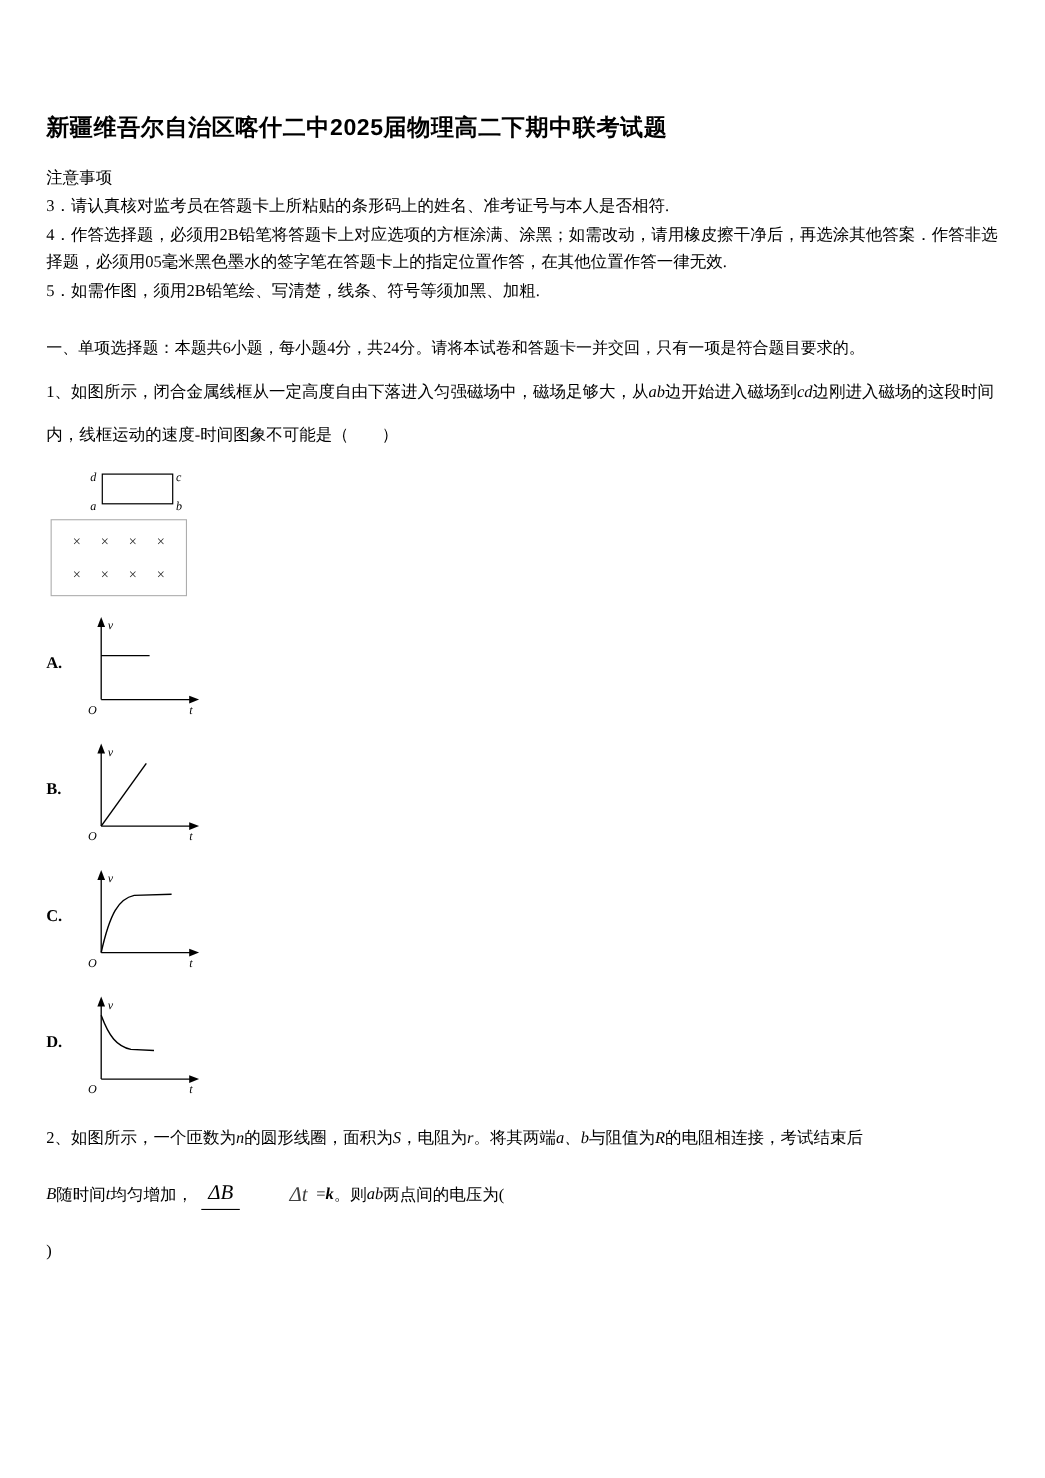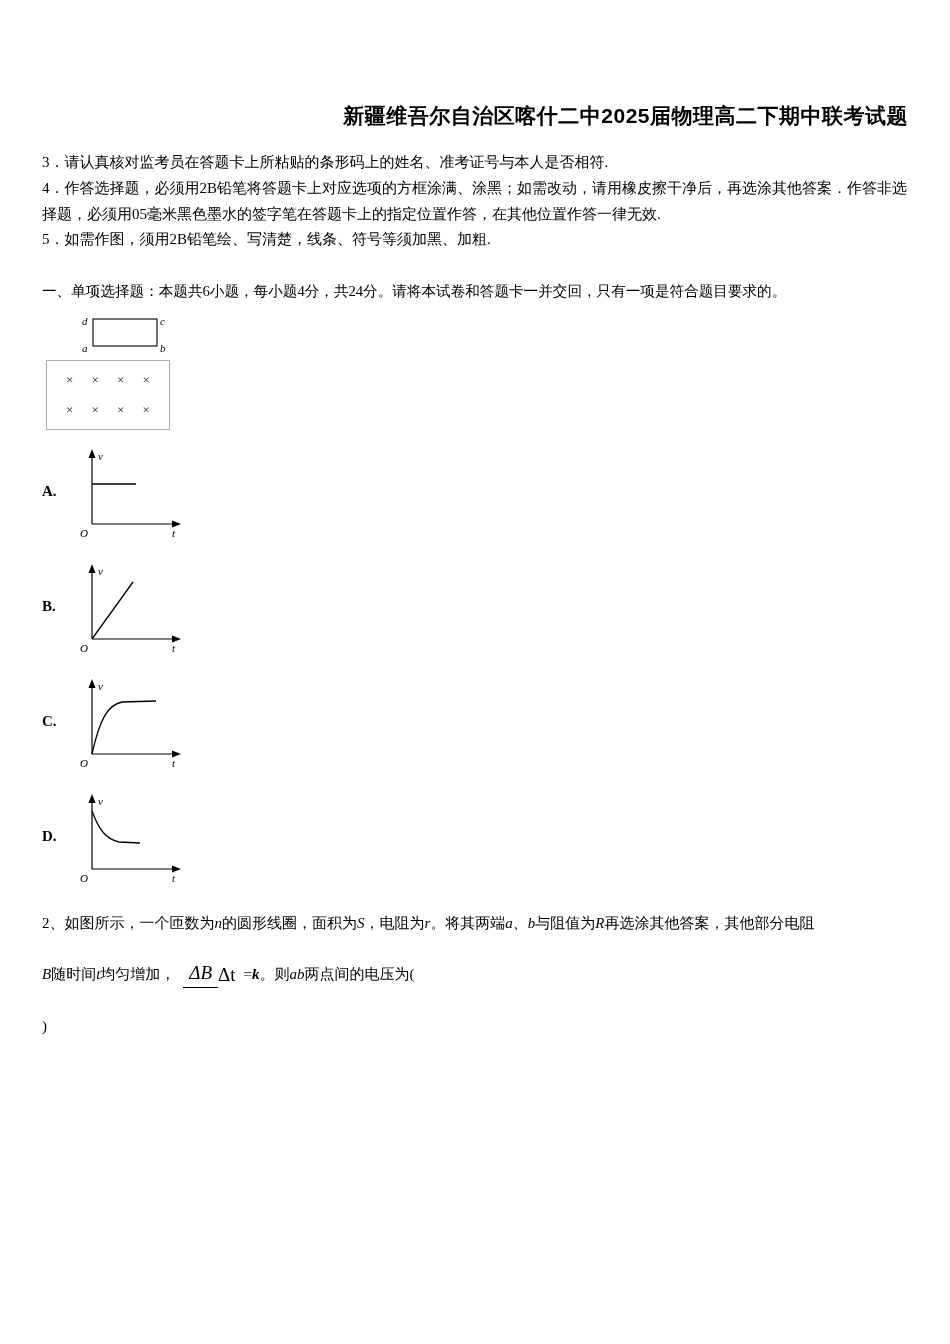--- a/index.html
+++ b/index.html
@@ -9,21 +9,21 @@
     font-family: "Liberation Serif", serif;
     color: #000;
     overflow: hidden;
   }
   .page { padding: 102px 42px 0 42px; }
 
   .title {
     font-family: "Liberation Sans", sans-serif;
     font-weight: bold;
     font-size: 21px;
-    text-align: right;
+    text-align: left;
     letter-spacing: 0.5px;
   }
 
   .notices { margin-top: 20px; font-size: 15px; line-height: 1.72; }
   .notices-heading { font-size: 15px; }
   .notice-item { font-size: 15px; }
 
   .section-heading { margin-top: 26px; font-size: 14.6px; line-height: 1.7; }
 
   .qtext { margin-top: 8px; font-size: 15px; line-height: 2.6; }
@@ -78,38 +78,40 @@
     align-items: center;
     margin: 0 8px;
     font-size: 19px;
     line-height: 1.25;
   }
   .frac-num {
     font-style: italic;
     border-bottom: 1.5px solid #000;
     padding: 0 6px 2px 6px;
   }
-  .frac-den { color: #000000; padding-top: 2px; }
+  .frac-den { font-style: italic; color: #404040; padding-top: 2px; margin-left: 45px; }
   .q2-closing { margin-top: 30px; font-size: 15px; }
 </style>
 </head>
 <body>
 
 <div class="page">
 
   <h1 class="title">新疆维吾尔自治区喀什二中2025届物理高二下期中联考试题</h1>
 
   <div class="notices">
+    <div class="notices-heading">注意事项</div>
     <div class="notice-item">3．请认真核对监考员在答题卡上所粘贴的条形码上的姓名、准考证号与本人是否相符.</div>
     <div class="notice-item">4．作答选择题，必须用2B铅笔将答题卡上对应选项的方框涂满、涂黑；如需改动，请用橡皮擦干净后，再选涂其他答案．作答非选择题，必须用05毫米黑色墨水的签字笔在答题卡上的指定位置作答，在其他位置作答一律无效.</div>
     <div class="notice-item">5．如需作图，须用2B铅笔绘、写清楚，线条、符号等须加黑、加粗.</div>
   </div>
 
   <p class="section-heading">一、单项选择题：本题共6小题，每小题4分，共24分。请将本试卷和答题卡一并交回，只有一项是符合题目要求的。</p>
 
+  <p class="qtext"><span>1、如图所示，闭合金属线框从一定高度自由下落进入匀强磁场中，磁场足够大，从</span><span class="var">ab</span><span>边开始进入磁场到</span><span class="var">cd</span><span>边刚进入磁场的这段时间内，线框运动的速度-时间图象不可能是（　　）</span></p>
 
   <div class="q1-figure">
     <div class="loop-wrap">
       <svg class="graph-svg" width="110" height="48" viewBox="0 0 110 48">
         <rect x="23" y="11" width="64" height="27" fill="none" stroke="#000" stroke-width="1.1"></rect>
         <text class="axis-label" x="12" y="17">d</text>
         <text class="axis-label" x="90" y="17">c</text>
         <text class="axis-label" x="12" y="44">a</text>
         <text class="axis-label" x="90" y="44">b</text>
       </svg>
@@ -179,21 +181,21 @@
         <polygon points="109,80 100,76.5 100,83.5" fill="#000"></polygon>
         <path d="M20,22 C27,41 34,50 47,53 L68,54" fill="none" stroke="#000" stroke-width="1.3"></path>
         <text class="axis-label" x="26" y="16">v</text>
         <text class="axis-label" x="100" y="93">t</text>
         <text class="axis-label" x="8" y="93">O</text>
       </svg>
     </div>
 
   </div>
 
-  <p class="q2-line1"><span>2、如图所示，一个匝数为</span><span class="var">n</span><span>的圆形线圈，面积为</span><span class="var">S</span><span>，电阻为</span><span class="var">r</span><span>。将其两端</span><span class="var">a、b</span><span>与阻值为</span><span class="var">R</span><span>再选涂其他答案，其他部分电阻</span></p>
+  <p class="q2-line1"><span>2、如图所示，一个匝数为</span><span class="var">n</span><span>的圆形线圈，面积为</span><span class="var">S</span><span>，电阻为</span><span class="var">r</span><span>。将其两端</span><span class="var">a、b</span><span>与阻值为</span><span class="var">R</span><span>的电阻相连接，考试结束后</span></p>
 
   <div class="q2-line2">
       <span class="var">B</span>
       <span>随时间</span>
       <span class="var">t</span>
       <span>均匀增加，</span>
       <span class="fraction">
         <span class="frac-num">ΔB</span>
         <span class="frac-den">Δt</span>
       </span>

